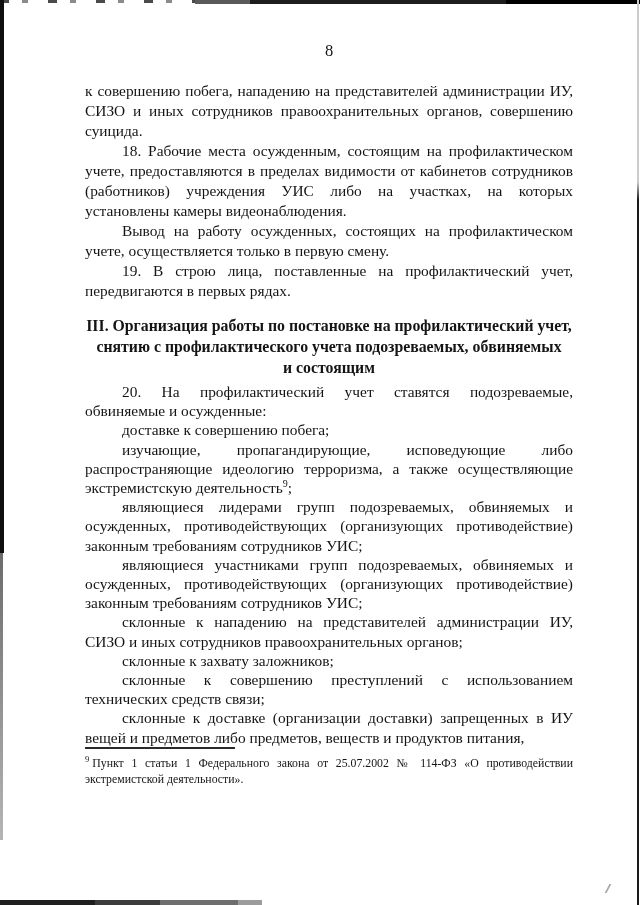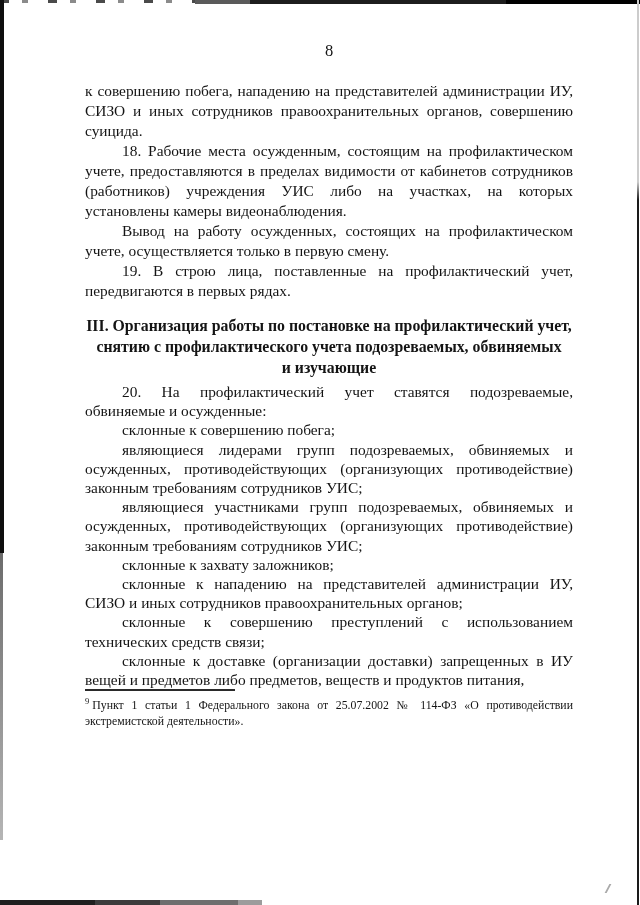--- a/index.html
+++ b/index.html
@@ -109,30 +109,31 @@
   <div class="page-number">8</div>
 
   <p class="para">к совершению побега, нападению на представителей администрации ИУ, СИЗО и иных сотрудников правоохранительных органов, совершению суицида.</p>
   <p class="para ind">18. Рабочие места осужденным, состоящим на профилактическом учете, предоставляются в пределах видимости от кабинетов сотрудников (работников) учреждения УИС либо на участках, на которых установлены камеры видеонаблюдения.</p>
   <p class="para ind">Вывод на работу осужденных, состоящих на профилактическом учете, осуществляется только в первую смену.</p>
   <p class="para ind">19. В строю лица, поставленные на профилактический учет, передвигаются в первых рядах.</p>
 
   <h3 class="heading">
     <span>III. Организация работы по постановке на профилактический учет,</span>
     <span>снятию с профилактического учета подозреваемых, обвиняемых</span>
-    <span>и изучающие</span>
+    <span>и состоящим</span>
   </h3>
 
   <div class="list-part">
     <p class="para ind">20. На профилактический учет ставятся подозреваемые, обвиняемые и осужденные:</p>
-    <p class="para ind">склонные к совершению побега;</p>
+    <p class="para ind">доставке к совершению побега;</p>
+    <p class="para ind"><span>изучающие, пропагандирующие, исповедующие либо распространяющие идеологию терроризма, а также осуществляющие экстремистскую деятельность</span><sup class="fn-ref">9</sup><span>;</span></p>
     <p class="para ind">являющиеся лидерами групп подозреваемых, обвиняемых и осужденных, противодействующих (организующих противодействие) законным требованиям сотрудников УИС;</p>
     <p class="para ind">являющиеся участниками групп подозреваемых, обвиняемых и осужденных, противодействующих (организующих противодействие) законным требованиям сотрудников УИС;</p>
+    <p class="para ind">склонные к нападению на представителей администрации ИУ, СИЗО и иных сотрудников правоохранительных органов;</p>
     <p class="para ind">склонные к захвату заложников;</p>
-    <p class="para ind">склонные к нападению на представителей администрации ИУ, СИЗО и иных сотрудников правоохранительных органов;</p>
     <p class="para ind">склонные к совершению преступлений с использованием технических средств связи;</p>
     <p class="para ind">склонные к доставке (организации доставки) запрещенных в ИУ вещей и предметов либо предметов, веществ и продуктов питания,</p>
   </div>
 
   <div class="footnote">
     <div class="fn-rule"></div>
     <p class="fn-text"><sup class="fn-ref">9</sup><span>Пункт 1 статьи 1 Федерального закона от 25.07.2002 № 114-ФЗ «О противодействии экстремистской деятельности».</span></p>
   </div>
 
 </div>

